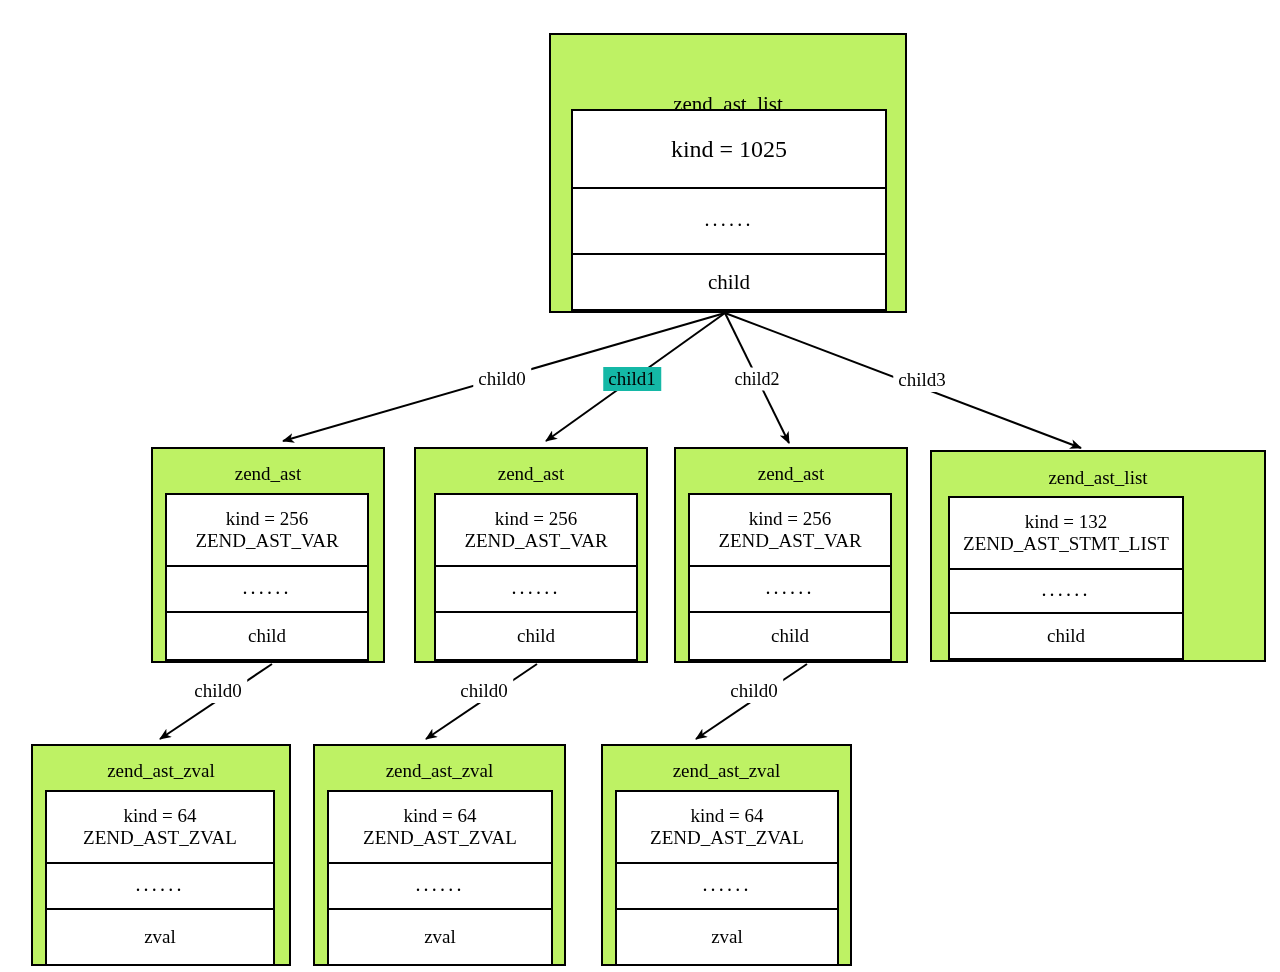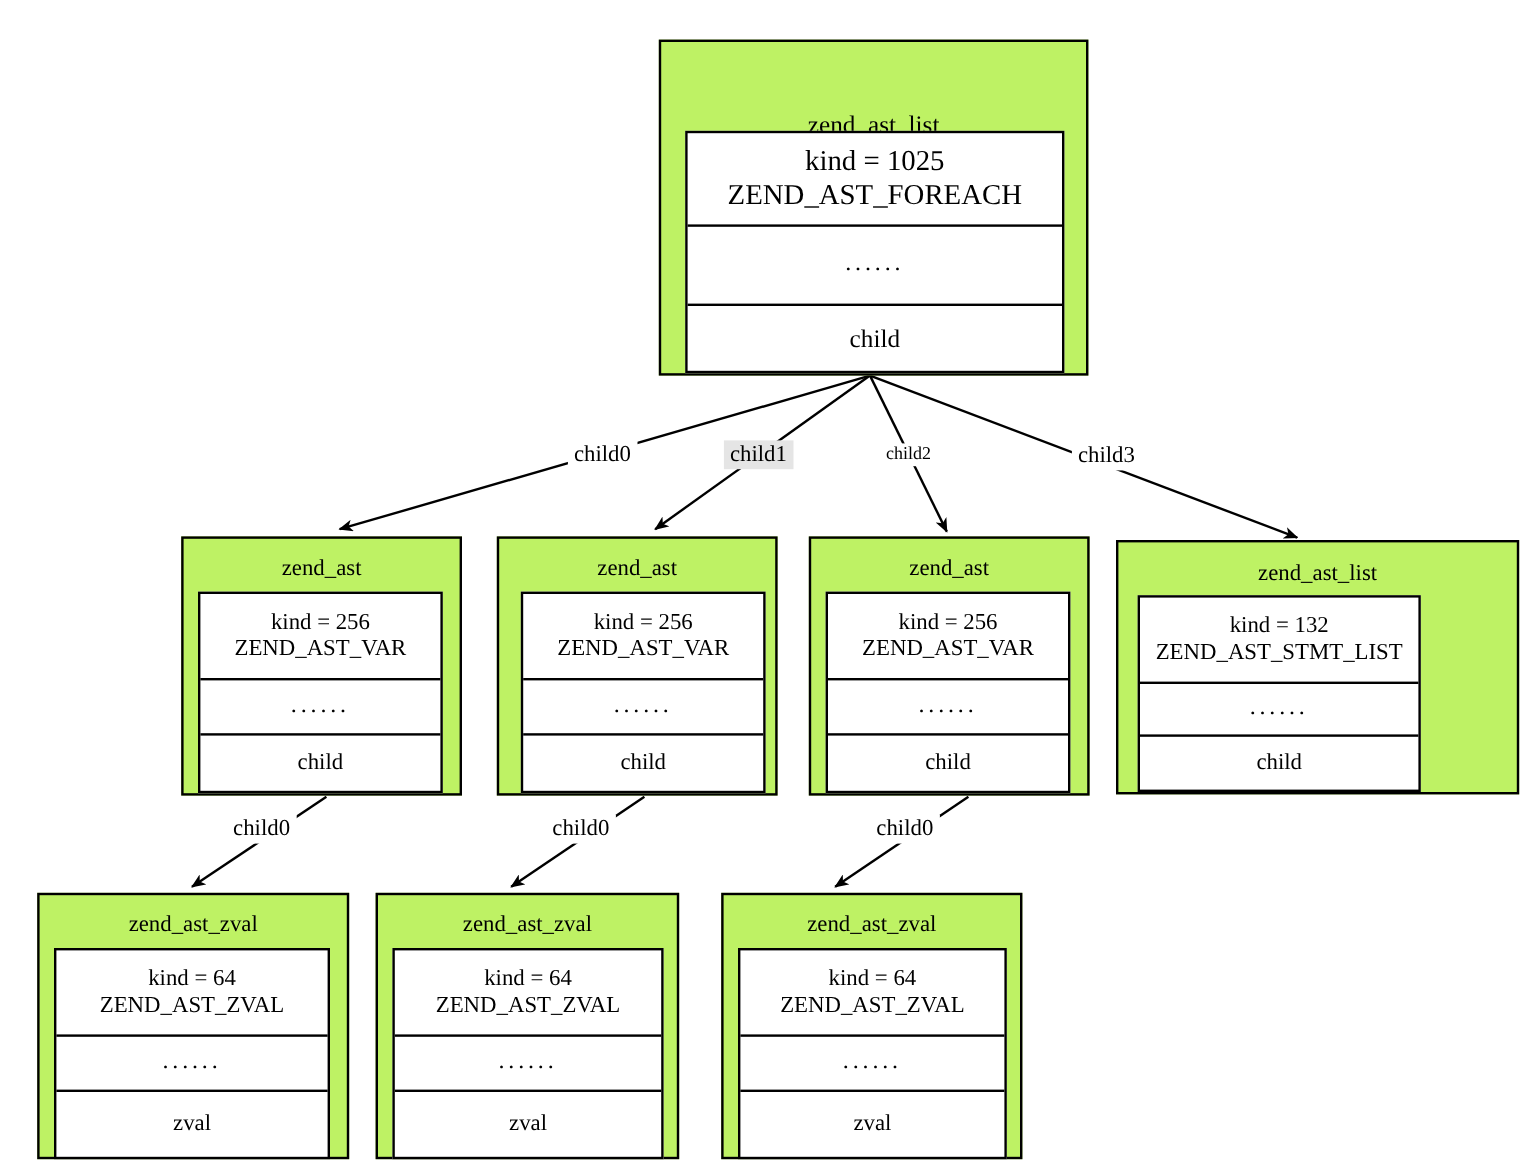--- a/index.html
+++ b/index.html
@@ -103,34 +103,33 @@
     </g>
 
     <g stroke="#000" stroke-width="2" fill="none">
       <line x1="272" y1="664" x2="160" y2="739" marker-end="url(#ah)"></line>
       <line x1="537" y1="664" x2="426" y2="739" marker-end="url(#ah)"></line>
       <line x1="807" y1="664" x2="696" y2="739" marker-end="url(#ah)"></line>
     </g>
   </svg>
 
   <div class="edge-label" style="left:502px; top:379px; font-size:19px; background:#fff; padding:1px 5px;">child0</div>
-  <div class="edge-label" style="left:632px; top:379px; font-size:19px; background:#e5e5e5; padding:1px 5px;">child1</div>
-  <div class="edge-label" style="left:757px; top:379px; font-size:15px; background:#fff; padding:1px 5px;">child2</div>
+  <div class="edge-label" style="left:632px; top:379px; font-size:19px; background:#14b8a6; padding:1px 5px;">child1</div>
+  <div class="edge-label" style="left:757px; top:379px; font-size:18px; background:#fff; padding:1px 5px;">child2</div>
   <div class="edge-label" style="left:922px; top:380px; font-size:19px; background:#fff; padding:1px 5px;">child3</div>
 
   <div class="edge-label" style="left:218px; top:691px; font-size:19px; background:#fff; padding:1px 5px;">child0</div>
   <div class="edge-label" style="left:484px; top:691px; font-size:19px; background:#fff; padding:1px 5px;">child0</div>
   <div class="edge-label" style="left:754px; top:691px; font-size:19px; background:#fff; padding:1px 5px;">child0</div>
 
   <div class="node" style="left:549px; top:33px; width:358px; height:280px;">
     <div class="node-title" style="top:57px; font-size:21px;">zend_ast_list</div>
     <div class="panel" style="left:20px; top:74px; width:316px; height:202px;">
       <div class="field" style="height:80px; font-size:24px;">
         <span class="ln">kind = 1025</span>
-        <span class="ln">ZEND_AST_FOREACH</span>
       </div>
       <div class="field" style="height:67px;">
         <span class="ln dots">......</span>
       </div>
       <div class="field" style="height:55px; font-size:21px;">
         <span class="ln">child</span>
       </div>
     </div>
   </div>
 

